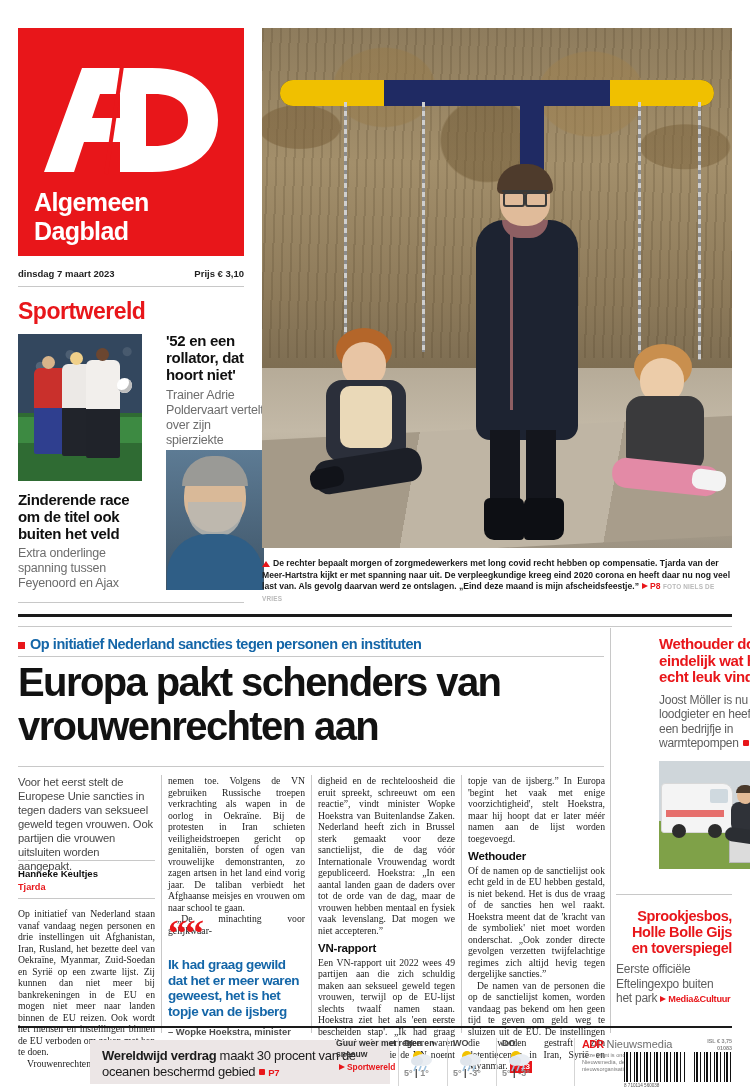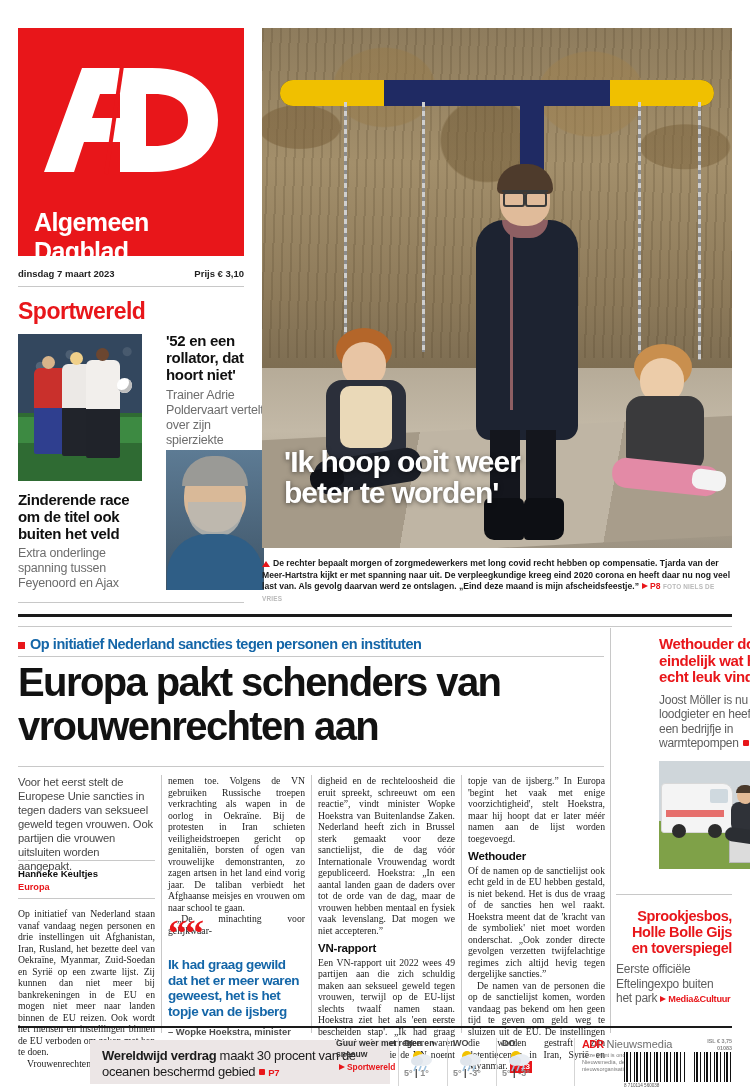--- a/index.html
+++ b/index.html
@@ -14,21 +14,21 @@
     background: #ffffff;
     overflow: hidden;
   }
   .inner { position: absolute; left: 18px; top: 10px; width: 714px; height: 1068px; }
 
   
   .masthead { position: absolute; left: 0; top: 18px; width: 226px; height: 228px;
               background: #e8161a; }
   .ad-mark { position: absolute; left: 18px; top: 36px; width: 190px; height: 112px; }
   .ad-mark svg { display: block; }
-  .ad-name { position: absolute; left: 16px; top: 180px; width: 200px;
+  .ad-name { position: absolute; left: 16px; top: 160px; width: 200px;
              color: #fff; font-size: 25px; font-weight: 700; letter-spacing: -0.6px;
              font-family: "Liberation Sans", sans-serif; }
   .dateline { position: absolute; left: 0; top: 258px; width: 226px;
               font-size: 9.5px; color: #222; font-weight: 600; }
   .dateline .price { float: right; }
 
   .hr-thin { position: absolute; background: #c8c8c8; height: 1px; }
   .hr-dark { position: absolute; background: #1a1a1a; }
 
   
@@ -370,21 +370,20 @@
       <div class="w-bootL"></div>
           <div class="w-bootR"></div>
     </div>
     <div class="kidR">
       <div class="kr-hair"></div>
           <div class="kr-head"></div>
           <div class="kr-body"></div>
       <div class="kr-legs"></div>
           <div class="kr-shoe"></div>
     </div>
-    <div class="mp-overlay">'Ik hoop ooit weer beter te worden'</div>
   </div>
 
   <div class="mp-caption">
     <span class="tri-up"></span><span>De rechter bepaalt morgen of zorgmedewerkers met long covid recht hebben op compensatie. Tjarda van der Meer-Hartstra kijkt er met spanning naar uit. De verpleegkundige kreeg eind 2020 corona en heeft daar nu nog veel last van. Als gevolg daarvan werd ze ontslagen. „Eind deze maand is mijn afscheidsfeestje.”</span><span class="tri-r"></span><span class="pref">P8</span>
     <span class="credit">FOTO NIELS DE VRIES</span>
   </div>
 
   <div class="hr-dark" style="left:0;top:604px;width:714px;height:3px;"></div>
   <div class="hr-thin" style="left:0;top:616px;width:714px;"></div>
 
@@ -393,21 +392,21 @@
   </div>
   <div class="hr-thin" style="left:0;top:646px;width:586px;"></div>
 
   <div class="head-big">Europa pakt schenders van vrouwenrechten aan</div>
 
   <div class="hr-thin" style="left:0;top:756px;width:586px;"></div>
 
   <div class="intro">Voor het eerst stelt de Europese Unie sancties in tegen daders van seksueel geweld tegen vrouwen. Ook partijen die vrouwen uitsluiten worden aangepakt.</div>
   <div class="hr-thin" style="left:0;top:850px;width:137px;"></div>
   <div class="byline">Hanneke Keultjes</div>
-  <div class="byplace">Europa</div>
+  <div class="byplace">Tjarda</div>
   <div class="hr-thin" style="left:0;top:888px;width:137px;"></div>
 
   <div class="col c1">
     <p class="first">Op initiatief van Nederland staan vanaf vandaag negen personen en drie instellingen uit Afghanistan, Iran, Rusland, het bezette deel van Oekraïne, Myanmar, Zuid-Soedan en Syrië op een zwarte lijst. Zij kunnen dan niet meer bij bankrekeningen in de EU en mogen niet meer naar landen binnen de EU reizen. Ook wordt het mensen en instellingen binnen de EU verboden om zaken met hen te doen.</p>
     <p>Vrouwenrechtenschendingen</p>
   </div>
 
   <div class="col c2">
     <p class="first">nemen toe. Volgens de VN gebruiken Russische troepen verkrachting als wapen in de oorlog in Oekraïne. Bij de protesten in Iran schieten veiligheidstroepen gericht op genitaliën, borsten of ogen van vrouwelijke demonstranten, zo zagen artsen in het land eind vorig jaar. De taliban verbiedt het Afghaanse meisjes en vrouwen om naar school te gaan.</p>
     <p>„De minachting voor gelijkwaar-</p>

